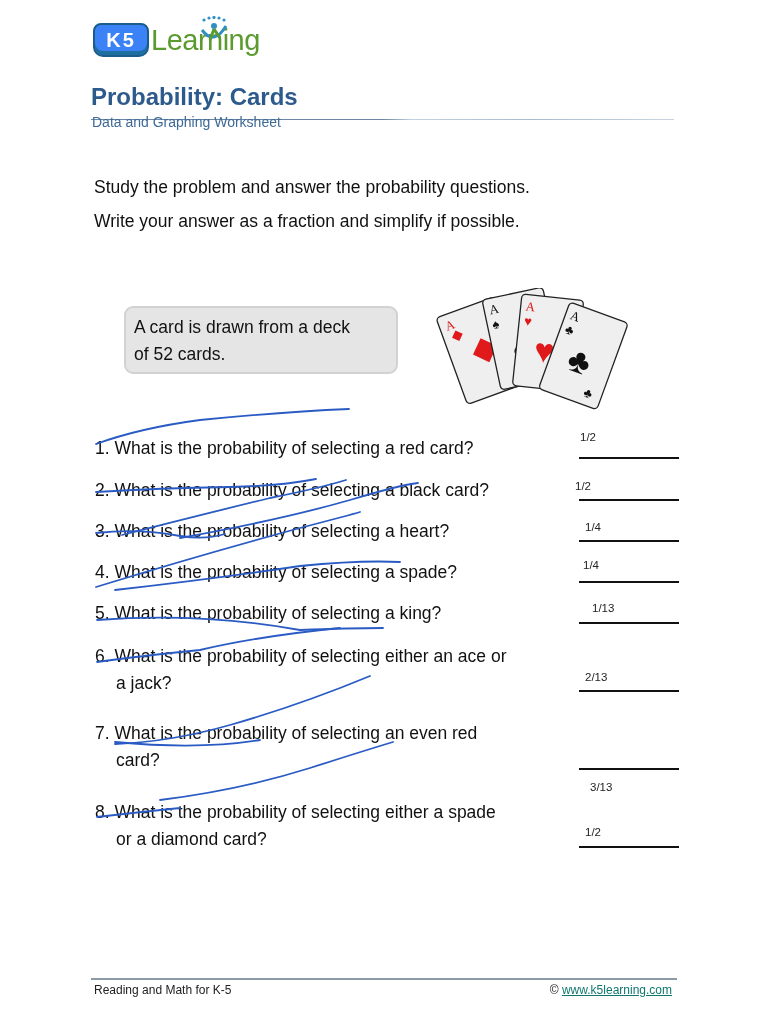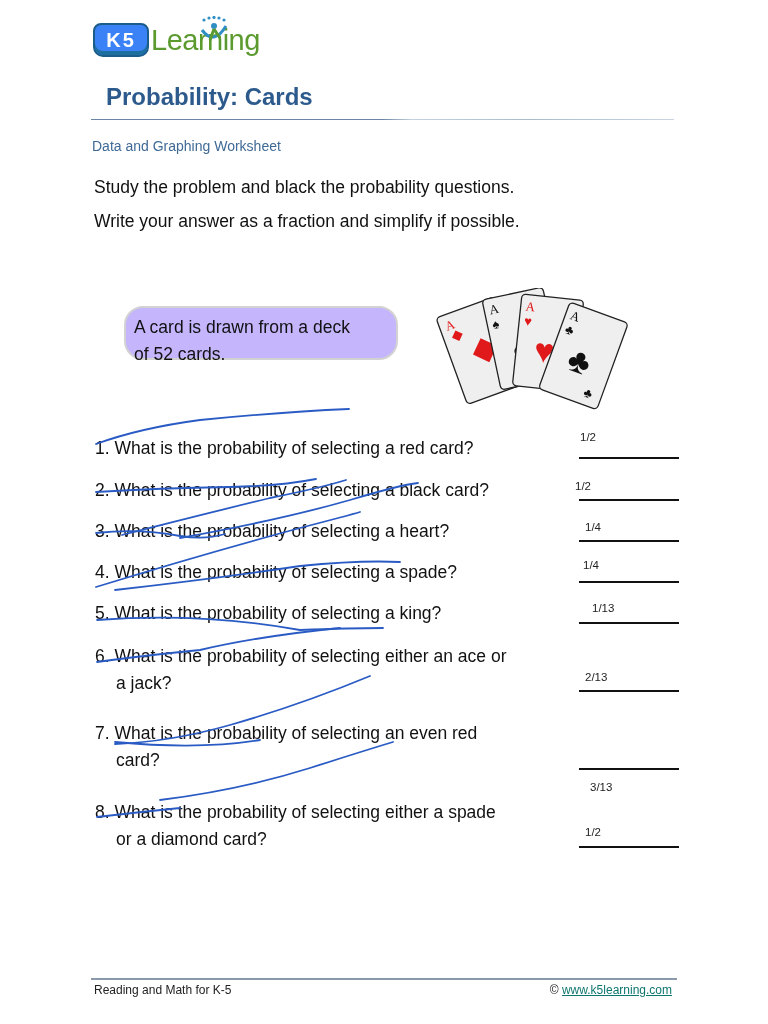--- a/index.html
+++ b/index.html
@@ -5,27 +5,27 @@
   html, body { margin:0; padding:0; background:#ffffff; }
   body { width:768px; height:1024px; position:relative; overflow:hidden;
          font-family:"Liberation Sans", sans-serif; color:#111; }
   .logo { position:absolute; left:93px; top:22px; height:36px; display:flex; align-items:center; }
   .logo-k5 { display:flex; align-items:center; justify-content:center; width:52px; height:30px;
              background:#3b82f6; border:2px solid #1b5d8a; border-radius:8px 8px 10px 10px;
              color:#fff; font-weight:bold; font-size:20px; letter-spacing:2px;
              box-shadow: inset 0 -4px 0 #1c6f9e; }
   .logo-text { font-size:29px; font-weight:normal; color:#5b9a2e; margin-left:2px; letter-spacing:-0.5px; }
   .logo-figure { position:absolute; left:105px; top:-6px; width:32px; height:30px; }
-  .title { position:absolute; left:106px; top:83px; font-size:24px; font-weight:bold; color:#2d5a8c; }
+  .title { position:absolute; left:91px; top:83px; font-size:24px; font-weight:bold; color:#2d5a8c; }
   .rule-top { position:absolute; left:91px; top:119px; width:583px; height:1px;
               background:linear-gradient(to right,#6c86a5 0%,#6c86a5 50%,#c5d2e0 55%,#a9bccd 75%,#c9d5e1 100%); }
-  .subtitle { position:absolute; left:92px; top:138px; font-size:14px; color:#3f6a96; }
+  .subtitle { position:absolute; left:92px; top:114px; font-size:14px; color:#3f6a96; }
   .instr { position:absolute; left:94px; font-size:17.5px; color:#111; }
-  .box { position:absolute; left:124px; top:306px; width:274px; height:54px; background:#c4b5fd;
-         border:2px solid #d2d2d2; border-radius:19px; box-sizing:border-box; padding:6px 8px;
+  .box { position:absolute; left:124px; top:306px; width:274px; height:68px; background:#e5e5e5;
+         border:2px solid #d2d2d2; border-radius:9px; box-sizing:border-box; padding:6px 8px;
          font-size:17.5px; line-height:27px; color:#111; }
   .cards { position:absolute; left:430px; top:288px; width:205px; height:125px; }
   .q { position:absolute; left:95px; font-size:17.5px; line-height:27px; color:#111; }
   .q .cont { padding-left:21px; display:block; }
   .ans { position:absolute; font-size:11.5px; color:#222; }
   .blank { position:absolute; left:579px; width:100px; height:2px; background:#111; }
   .rule-bottom { position:absolute; left:91px; top:978px; width:586px; height:2px; background:#8a9aa8; }
   .footer-left { position:absolute; left:94px; top:983px; font-size:12px; color:#222; }
   .footer-right { position:absolute; right:96px; top:983px; font-size:12px; color:#222; }
   .footer-right a { color:#0f766e; text-decoration:underline; }
@@ -46,21 +46,21 @@
     <path d="M4 14 Q16 30 28 10" stroke="#2f8fc4" stroke-width="3" fill="none"></path>
     <circle cx="16" cy="10" r="3" fill="#2f8fc4"></circle>
     <path d="M16 13 L12 24 M16 13 L22 22" stroke="#5b9a2e" stroke-width="3"></path>
   </svg>
 </div>
 
 <div class="title">Probability: Cards</div>
 <div class="rule-top"></div>
 <div class="subtitle">Data and Graphing Worksheet</div>
 
-<div class="instr" style="top:177px;">Study the problem and black the probability questions.</div>
+<div class="instr" style="top:177px;">Study the problem and answer the probability questions.</div>
 <div class="instr" style="top:211px;">Write your answer as a fraction and simplify if possible.</div>
 
 <div class="box">
   <span style="display:block">A card is drawn from a deck</span>
   <span style="display:block">of 52 cards.</span>
 </div>
 
 <svg class="cards" viewBox="0 0 205 125">
   <g stroke="#222" stroke-width="1.3">
     <g transform="translate(6,30) rotate(-20)">

